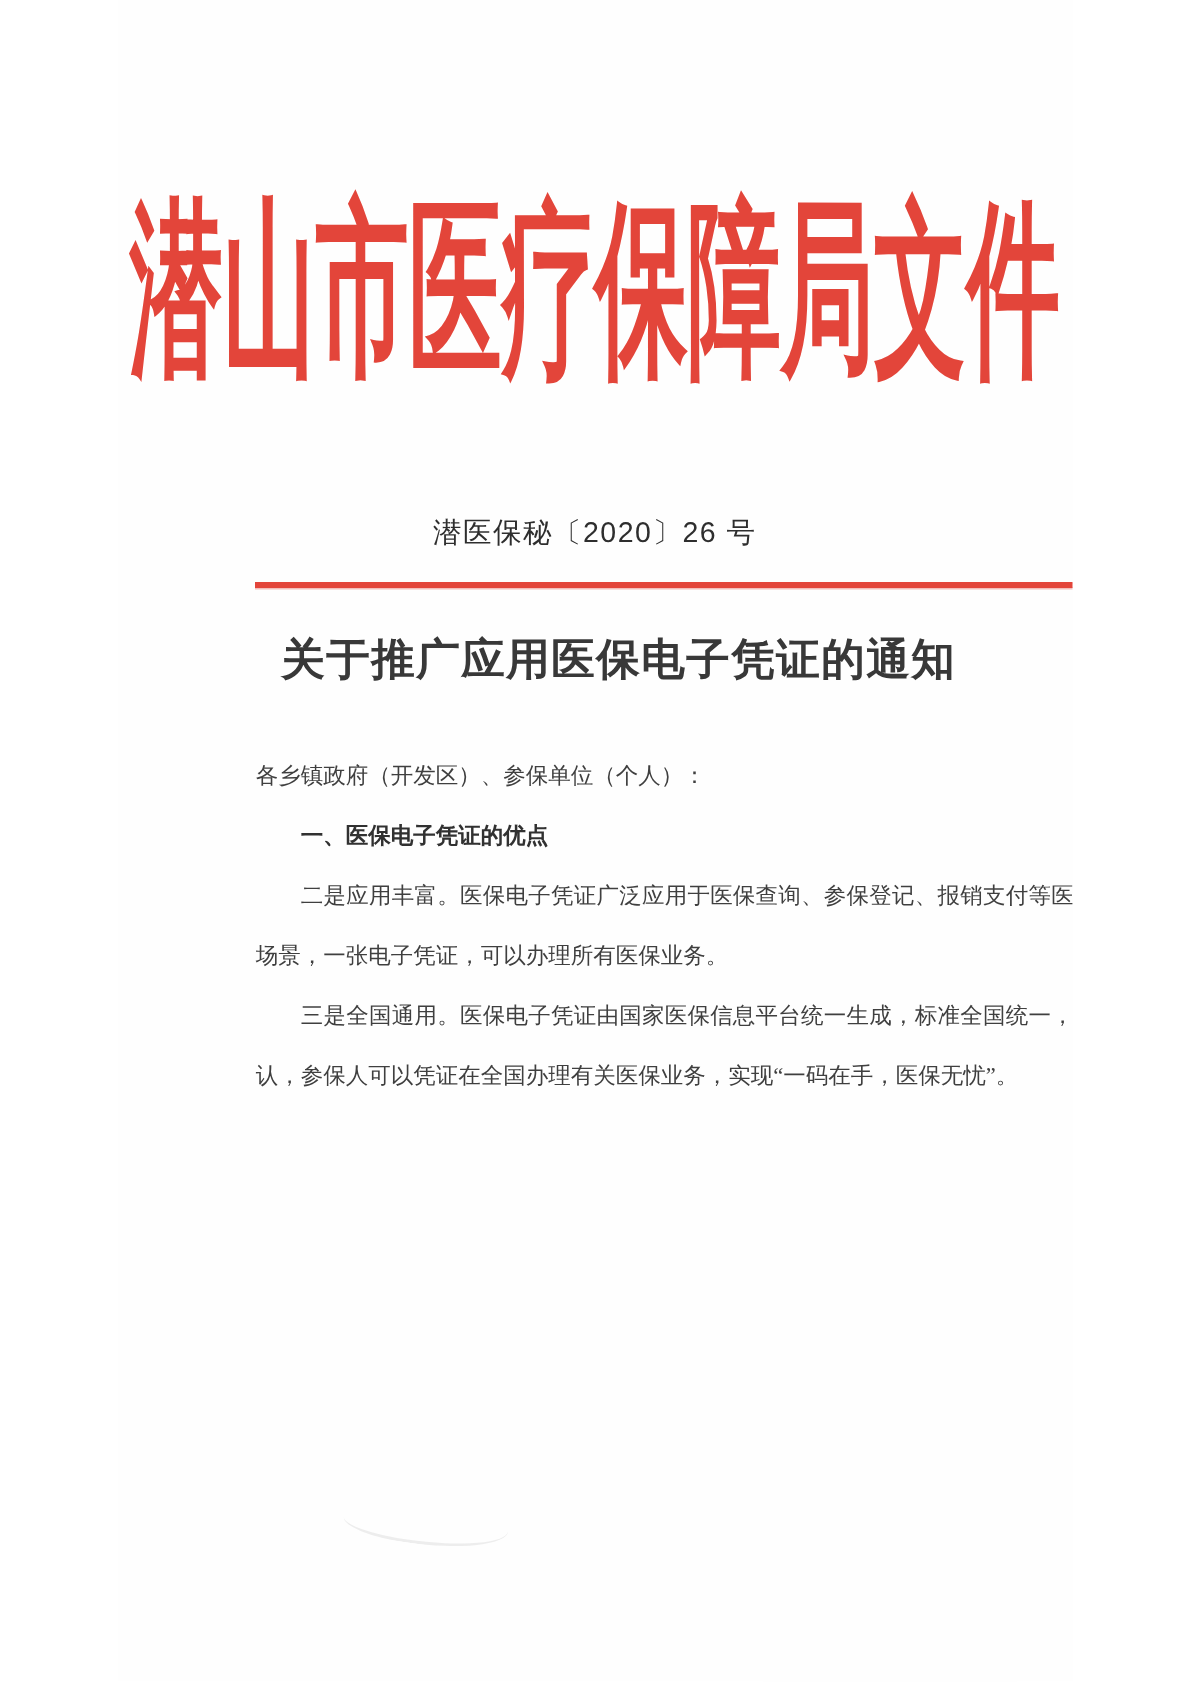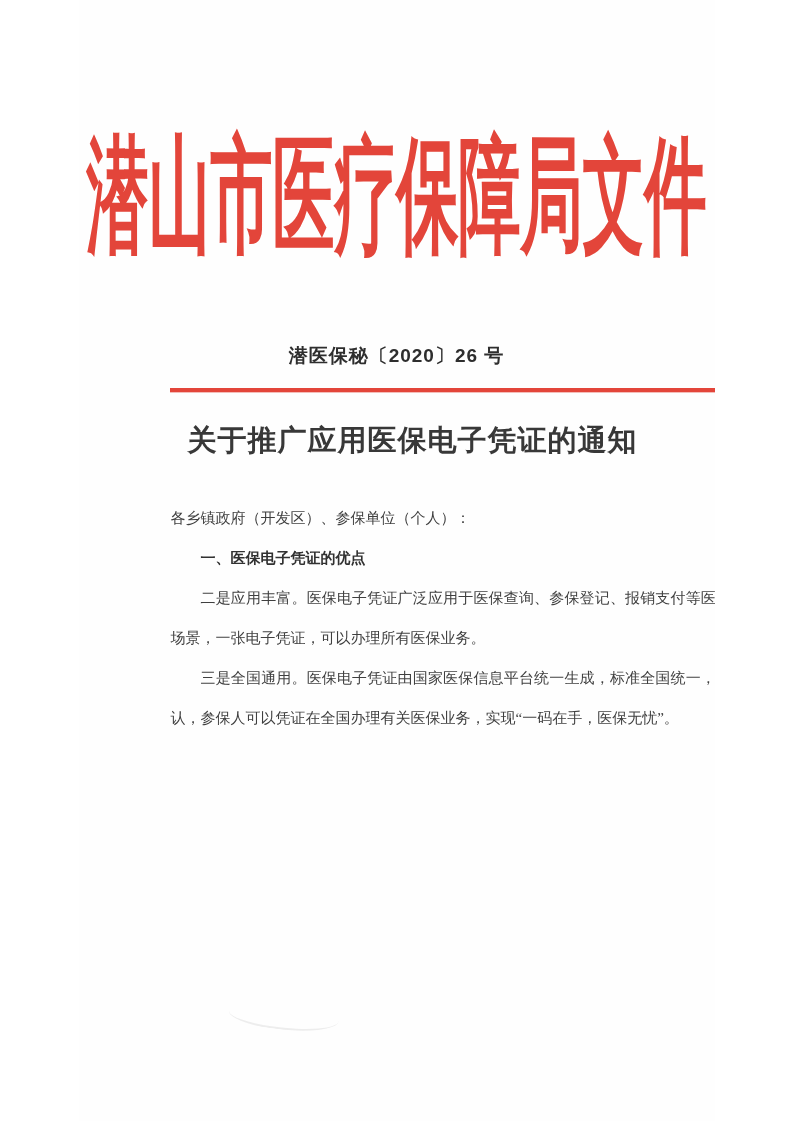--- a/index.html
+++ b/index.html
@@ -28,21 +28,21 @@
     transform:scaleY(2.05);
     transform-origin:center center;
     white-space:nowrap;
   }
   .doc-number{
     position:absolute;
     top:343px;left:0;right:0;
     height:26px;line-height:26px;
     text-align:center;
     font-size:19px;
-    font-weight:700;
+    font-weight:400;
     color:#2e2e2e;
     font-family:"Liberation Sans","DejaVu Sans",sans-serif;
     letter-spacing:1px;
   }
   .red-line{
     position:absolute;
     top:388px;left:91px;
     width:607px;height:4px;
     background:var(--accent-red,#e3453a);
     box-shadow:0 1px 0 rgba(227,69,58,0.35);

